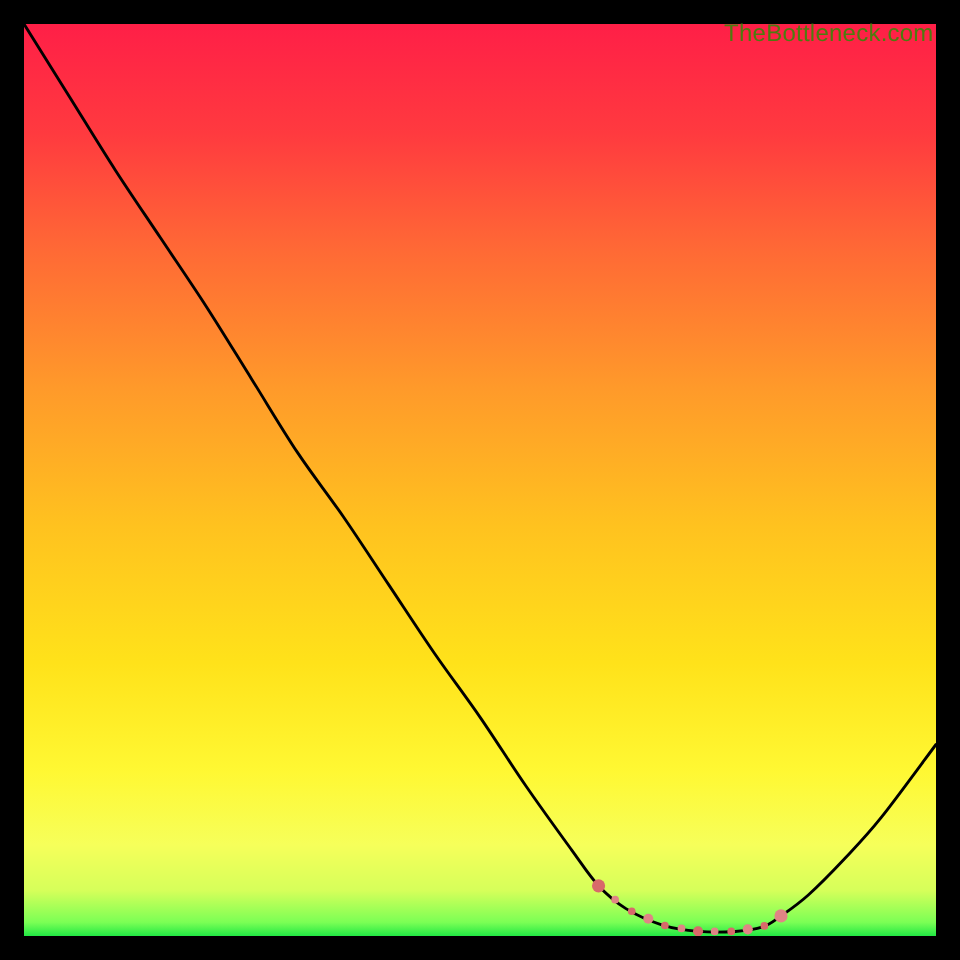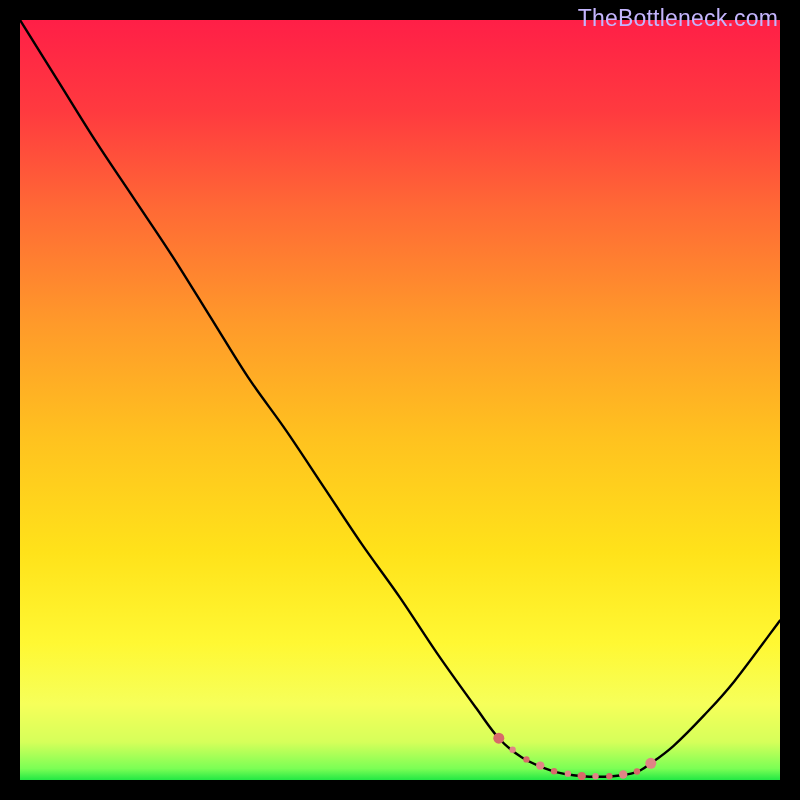--- a/index.html
+++ b/index.html
@@ -21,24 +21,24 @@
   }
   .plot-area {
     position: absolute;
     left: 0;
     top: 0;
     width: 760px;
     height: 760px;
   }
   .watermark {
     position: absolute;
-    top: 5px;
+    top: 17px;
     right: 22px;
-    color: #c4b5fd;
-    font-size: 23px;
+    color: #4d7c0f;
+    font-size: 20px;
     font-weight: 500;
     letter-spacing: 0.2px;
     z-index: 10;
   }
   svg {
     display: block;
   }
 </style>
 </head>
 <body>

